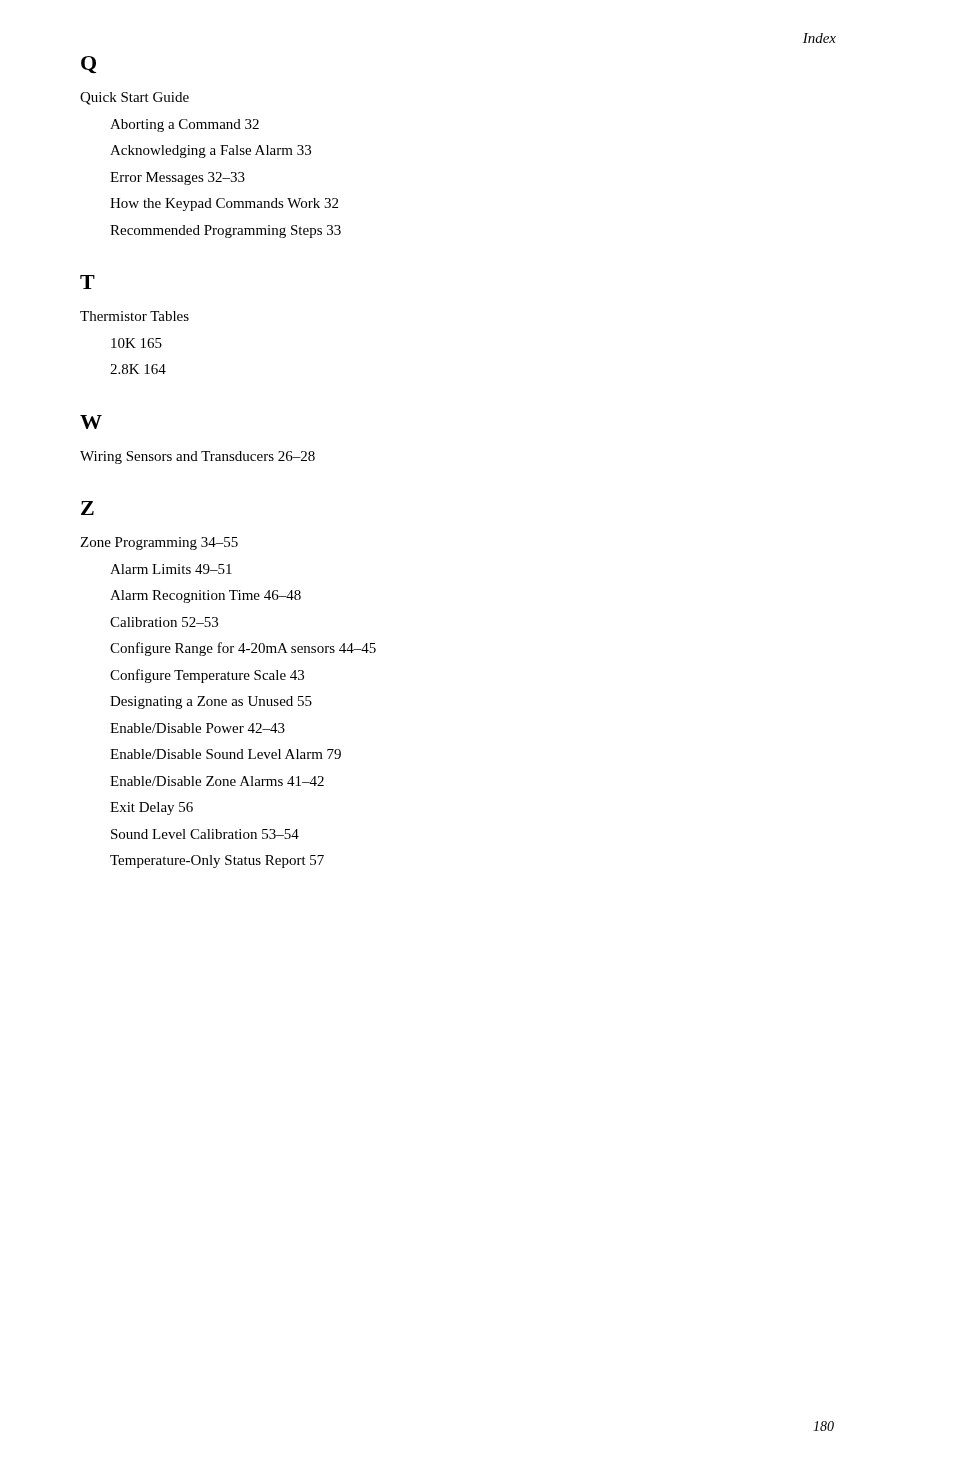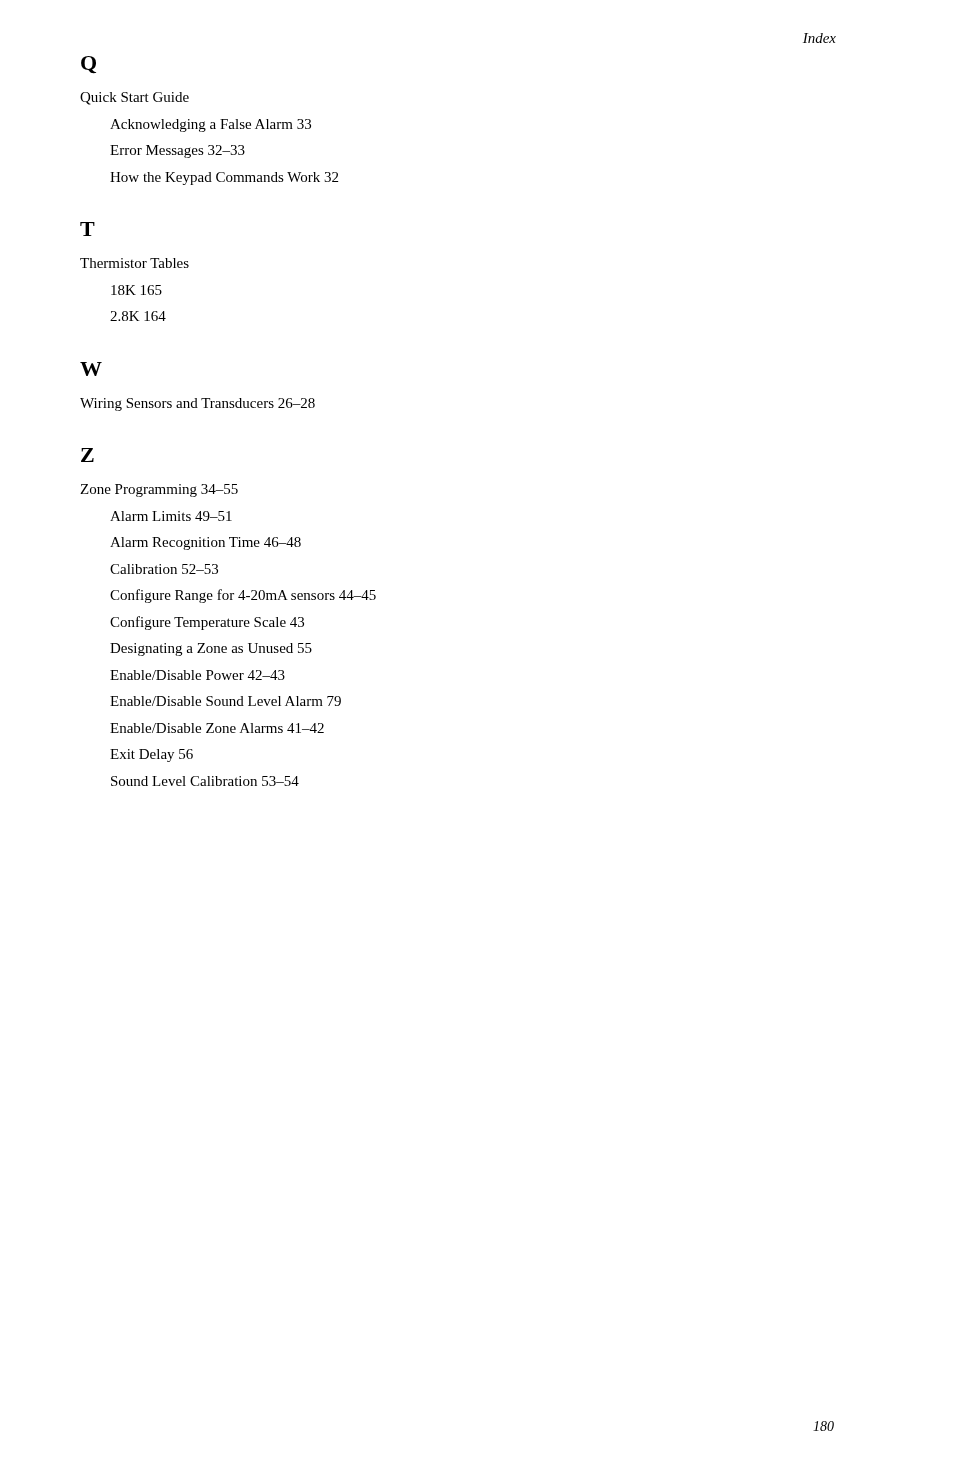--- a/index.html
+++ b/index.html
@@ -67,48 +67,51 @@
 <div class="page-container">
 
   <div class="header-right">
     <span>Index</span>
   </div>
 
   <div id="sections-container">
   <div class="section">
         <div class="section-letter">Q</div>
         <div class="entry">Quick Start Guide</div>
+        <div class="entry indented">Aborting a Command  32</div>
         <div class="entry indented">Acknowledging a False Alarm  33</div>
         <div class="entry indented">Error Messages  32–33</div>
         <div class="entry indented">How the Keypad Commands Work  32</div>
+        <div class="entry indented">Recommended Programming Steps  33</div>
       </div>
       <div class="section">
         <div class="section-letter">T</div>
         <div class="entry">Thermistor Tables</div>
-        <div class="entry indented">18K  165</div>
+        <div class="entry indented">10K  165</div>
         <div class="entry indented">2.8K  164</div>
       </div>
       <div class="section">
         <div class="section-letter">W</div>
         <div class="entry">Wiring Sensors and Transducers  26–28</div>
       </div>
       <div class="section">
         <div class="section-letter">Z</div>
         <div class="entry">Zone Programming  34–55</div>
         <div class="entry indented">Alarm Limits  49–51</div>
         <div class="entry indented">Alarm Recognition Time  46–48</div>
         <div class="entry indented">Calibration  52–53</div>
         <div class="entry indented">Configure Range for 4-20mA sensors  44–45</div>
         <div class="entry indented">Configure Temperature Scale  43</div>
         <div class="entry indented">Designating a Zone as Unused  55</div>
         <div class="entry indented">Enable/Disable Power  42–43</div>
         <div class="entry indented">Enable/Disable Sound Level Alarm  79</div>
         <div class="entry indented">Enable/Disable Zone Alarms  41–42</div>
         <div class="entry indented">Exit Delay  56</div>
         <div class="entry indented">Sound Level Calibration  53–54</div>
+        <div class="entry indented">Temperature-Only Status Report  57</div>
       </div>
     </div>
 
   <div class="page-number-bottom">
     <span>180</span>
   </div>
 
 </div>
 
 </body></html>

